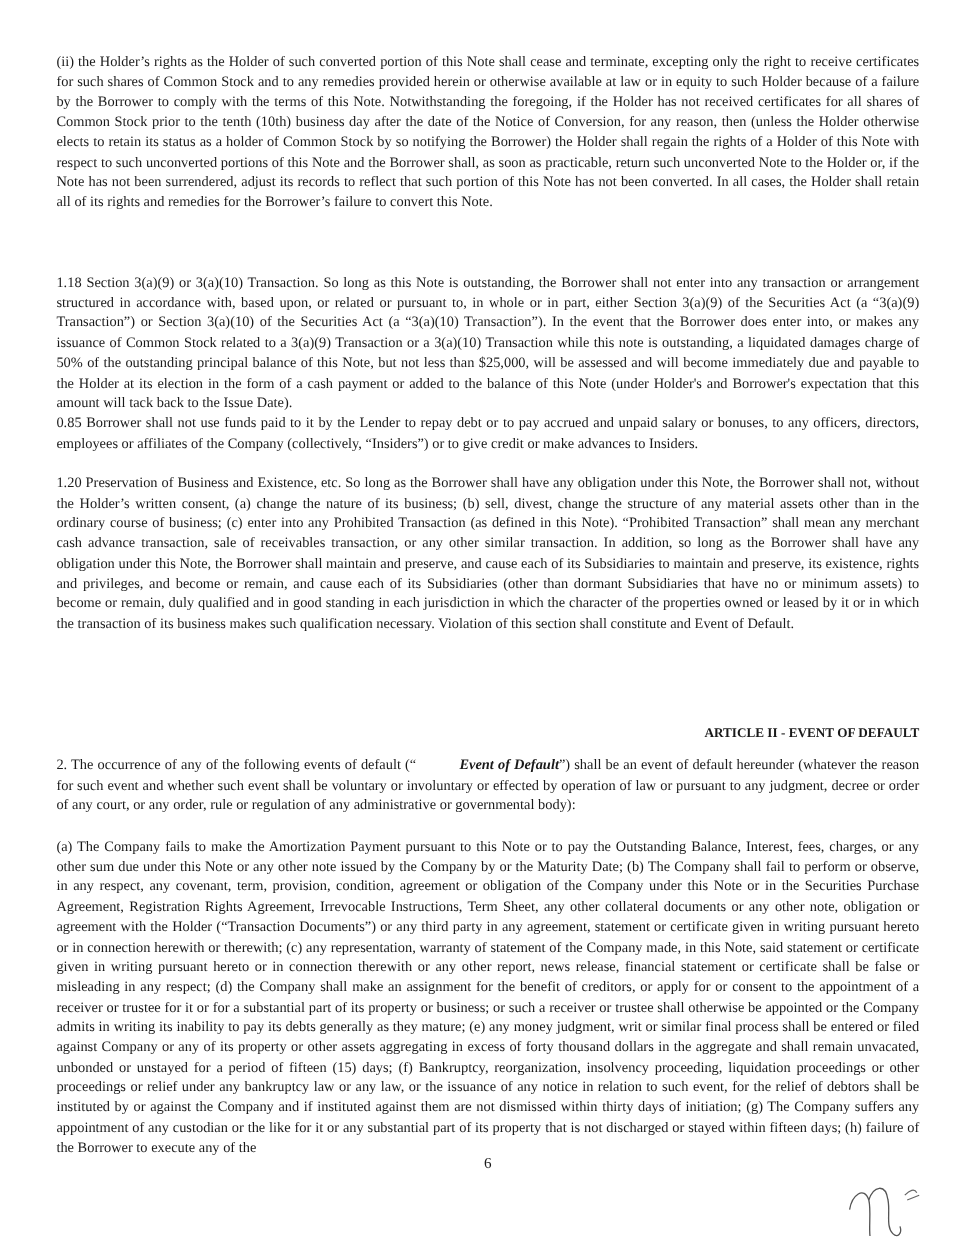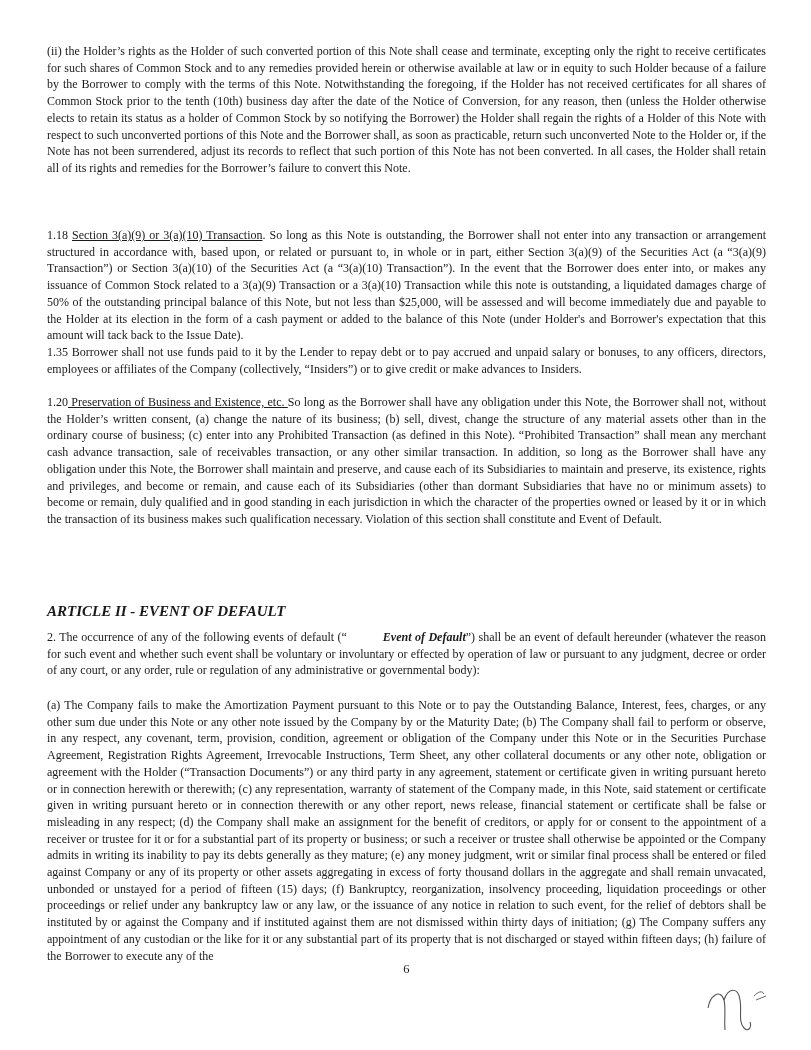--- a/index.html
+++ b/index.html
@@ -23,31 +23,30 @@
     }
     .para {
       position: absolute;
       left: 0;
       width: 719px;
       font-size: 12px;
       line-height: 16.7px;
       text-align: justify;
       margin: 0;
     }
-    .u { text-decoration: underline; }
+    .u { }
     .bi { font-weight: bold; font-style: italic; margin-left: 36px; }
     .heading {
       position: absolute;
       left: 0;
       width: 719px;
-      text-align: left;
+      text-align: right;
       font-weight: bold;
-      font-size: 15px;
+      font-size: 11px;
       line-height: 16px;
-      font-style: italic;
     }
     .page-number {
       position: absolute;
       left: 0;
       width: 719px;
       text-align: center;
       font-size: 12.6px;
       line-height: 16px;
     }
     .signature {
@@ -60,21 +59,21 @@
   </style>
 </head>
 <body>
 
 <div class="page">
 
   <p class="para" style="top:43px;"><span>(ii) the Holder’s rights as the Holder of such converted portion of this Note shall cease and terminate, excepting only the right to receive certificates for such shares of Common Stock and to any remedies provided herein or otherwise available at law or in equity to such Holder because of a failure by the Borrower to comply with the terms of this Note. Notwithstanding the foregoing, if the Holder has not received certificates for all shares of Common Stock prior to the tenth (10th) business day after the date of the Notice of Conversion, for any reason, then (unless the Holder otherwise elects to retain its status as a holder of Common Stock by so notifying the Borrower) the Holder shall regain the rights of a Holder of this Note with respect to such unconverted portions of this Note and the Borrower shall, as soon as practicable, return such unconverted Note to the Holder or, if the Note has not been surrendered, adjust its records to reflect that such portion of this Note has not been converted. In all cases, the Holder shall retain all of its rights and remedies for the Borrower’s failure to convert this Note.</span></p>
 
   <p class="para" style="top:227px;"><span>1.18 </span><span class="u">Section 3(a)(9) or 3(a)(10) Transaction</span><span>. So long as this Note is outstanding, the Borrower shall not enter into any transaction or arrangement structured in accordance with, based upon, or related or pursuant to, in whole or in part, either Section 3(a)(9) of the Securities Act (a “3(a)(9) Transaction”) or Section 3(a)(10) of the Securities Act (a “3(a)(10) Transaction”). In the event that the Borrower does enter into, or makes any issuance of Common Stock related to a 3(a)(9) Transaction or a 3(a)(10) Transaction while this note is outstanding, a liquidated damages charge of 50% of the outstanding principal balance of this Note, but not less than $25,000, will be assessed and will become immediately due and payable to the Holder at its election in the form of a cash payment or added to the balance of this Note (under Holder's and Borrower's expectation that this amount will tack back to the Issue Date).</span></p>
 
-  <p class="para" style="top:344px;"><span>1.35 Borrower shall not use funds paid to it by the Lender to repay debt or to pay accrued and unpaid salary or bonuses, to any officers, directors, employees or affiliates of the Company (collectively, “Insiders”) or to give credit or make advances to Insiders.</span></p>
+  <p class="para" style="top:344px;"><span>0.85 Borrower shall not use funds paid to it by the Lender to repay debt or to pay accrued and unpaid salary or bonuses, to any officers, directors, employees or affiliates of the Company (collectively, “Insiders”) or to give credit or make advances to Insiders.</span></p>
 
   <p class="para" style="top:394px;"><span>1.20</span><span class="u"> Preservation of Business and Existence, etc. </span><span>So long as the Borrower shall have any obligation under this Note, the Borrower shall not, without the Holder’s written consent, (a) change the nature of its business; (b) sell, divest, change the structure of any material assets other than in the ordinary course of business; (c) enter into any Prohibited Transaction (as defined in this Note). “Prohibited Transaction” shall mean any merchant cash advance transaction, sale of receivables transaction, or any other similar transaction. In addition, so long as the Borrower shall have any obligation under this Note, the Borrower shall maintain and preserve, and cause each of its Subsidiaries to maintain and preserve, its existence, rights and privileges, and become or remain, and cause each of its Subsidiaries (other than dormant Subsidiaries that have no or minimum assets) to become or remain, duly qualified and in good standing in each jurisdiction in which the character of the properties owned or leased by it or in which the transaction of its business makes such qualification necessary. Violation of this section shall constitute and Event of Default.</span></p>
 
   <div class="heading" style="top:603px;">ARTICLE II - EVENT OF DEFAULT</div>
 
   <p class="para" style="top:629px;"><span>2. The occurrence of any of the following events of default (“</span><span class="bi">Event of Default</span><span>”) shall be an event of default hereunder (whatever the reason for such event and whether such event shall be voluntary or involuntary or effected by operation of law or pursuant to any judgment, decree or order of any court, or any order, rule or regulation of any administrative or governmental body):</span></p>
 
   <p class="para" style="top:697px;"><span>(a) The Company fails to make the Amortization Payment pursuant to this Note or to pay the Outstanding Balance, Interest, fees, charges, or any other sum due under this Note or any other note issued by the Company by or the Maturity Date; (b) The Company shall fail to perform or observe, in any respect, any covenant, term, provision, condition, agreement or obligation of the Company under this Note or in the Securities Purchase Agreement, Registration Rights Agreement, Irrevocable Instructions, Term Sheet, any other collateral documents or any other note, obligation or agreement with the Holder (“Transaction Documents”) or any third party in any agreement, statement or certificate given in writing pursuant hereto or in connection herewith or therewith; (c) any representation, warranty of statement of the Company made, in this Note, said statement or certificate given in writing pursuant hereto or in connection therewith or any other report, news release, financial statement or certificate shall be false or misleading in any respect; (d) the Company shall make an assignment for the benefit of creditors, or apply for or consent to the appointment of a receiver or trustee for it or for a substantial part of its property or business; or such a receiver or trustee shall otherwise be appointed or the Company admits in writing its inability to pay its debts generally as they mature; (e) any money judgment, writ or similar final process shall be entered or filed against Company or any of its property or other assets aggregating in excess of forty thousand dollars in the aggregate and shall remain unvacated, unbonded or unstayed for a period of fifteen (15) days; (f) Bankruptcy, reorganization, insolvency proceeding, liquidation proceedings or other proceedings or relief under any bankruptcy law or any law, or the issuance of any notice in relation to such event, for the relief of debtors shall be instituted by or against the Company and if instituted against them are not dismissed within thirty days of initiation; (g) The Company suffers any appointment of any custodian or the like for it or any substantial part of its property that is not discharged or stayed within fifteen days; (h) failure of the Borrower to execute any of the</span></p>
 
   <div class="page-number" style="top:961px;">6</div>

